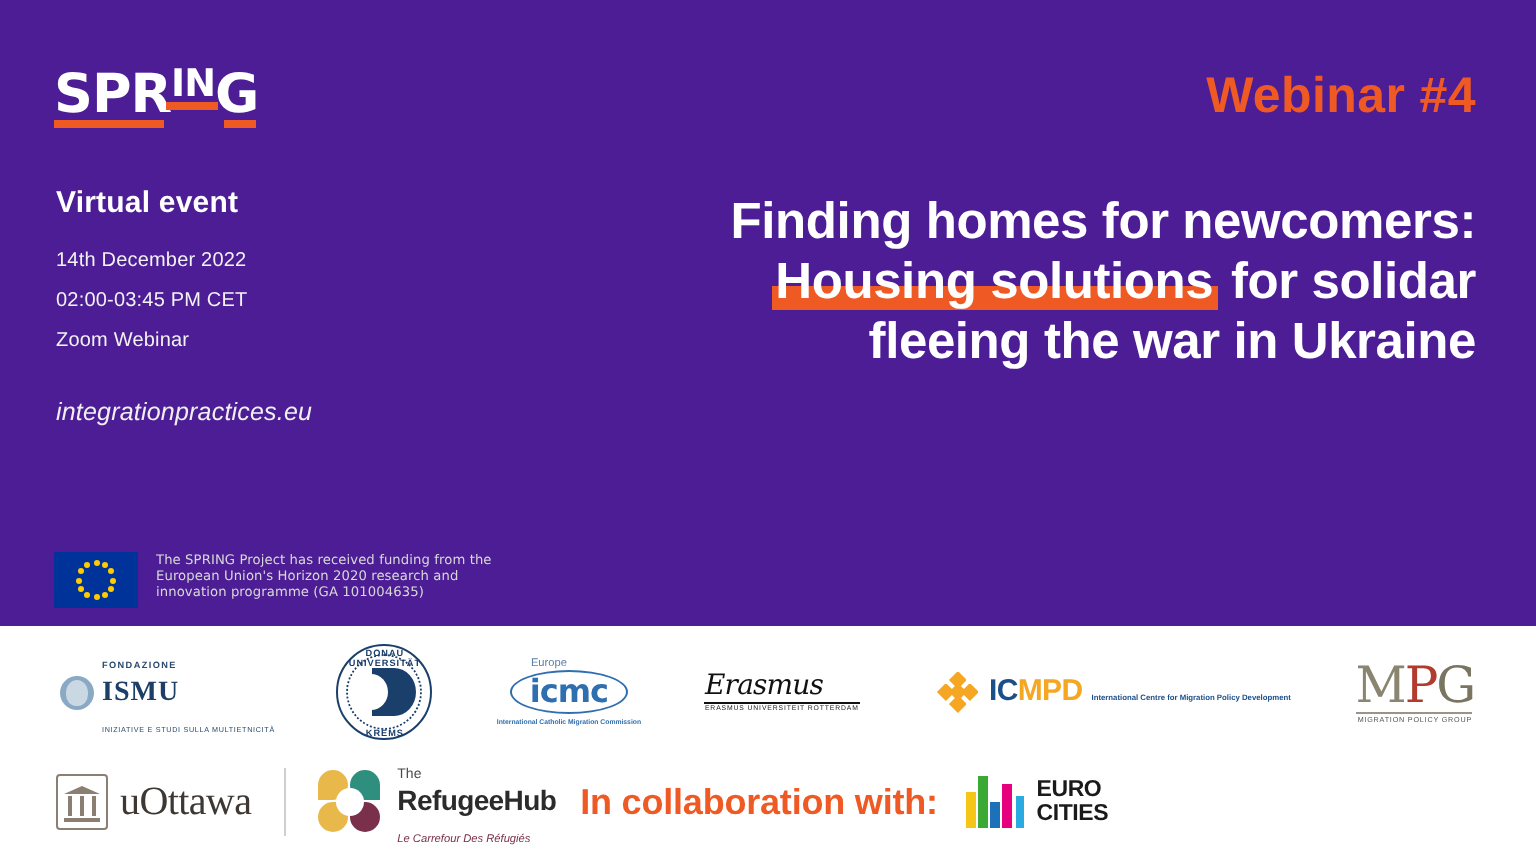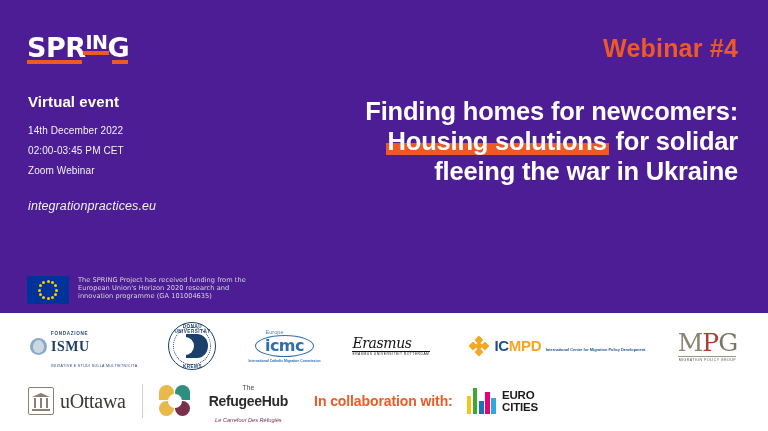--- a/index.html
+++ b/index.html
@@ -188,37 +188,37 @@
   .uott .crest { width:26px; height:28px; position:relative; flex:none; }
   .uott .crest .bdr { position:absolute; inset:0; border:1.4px solid #8b7f74; border-radius:2px; }
   .uott .crest .ped { position:absolute; left:4px; top:6px; width:18px; height:4px; background:#8b7f74;
                       clip-path:polygon(0 100%,50% 0,100% 100%); }
   .uott .crest .col { position:absolute; top:11px; width:2.4px; height:10px; background:#8b7f74; }
   .uott .crest .base{ position:absolute; left:4px; bottom:4px; width:18px; height:2px; background:#8b7f74; }
   .uott .name { font-family:"Liberation Serif", serif; font-size:20px; color:#3d3833; letter-spacing:-0.3px; }
   .divider { width:1px; height:34px; background:#cfcfcf; margin:0 16px; }
 
   
-  .rhub { gap:18px;text-align:center; }
+  .rhub { gap:8px; }
   .rhub .wheel { width:32px; height:32px; position:relative; flex:none; }
   .rhub .wheel .q { position:absolute; width:15px; height:15px; }
   .rhub .wheel .q1{ left:16px; top:0;  background:#2e8f7e; border-radius:50% 50% 0 50%; }
   .rhub .wheel .q2{ left:16px; top:16px; background:#7a2f4a; border-radius:0 50% 50% 50%; }
   .rhub .wheel .q3{ left:0; top:16px; background:#e8b84b; border-radius:50% 0 50% 50%; }
   .rhub .wheel .q4{ left:0; top:0;  background:#e8b84b; border-radius:50% 50% 50% 0; }
   .rhub .wheel .hole { position:absolute; left:9px; top:9px; width:14px; height:14px; background:#fff; border-radius:50%; }
   .rhub .txt { line-height:1; }
   .rhub .t1 { font-size:7px; color:#4a4a4a; }
   .rhub .t2 { font-size:14px; font-weight:bold; color:#2b2b2b; letter-spacing:-0.3px; line-height:15px; }
   .rhub .t3 { font-size:5.6px; font-style:italic; color:#7a2f4a; margin-top:1px; }
 
   
   .collab-text {
-    font-size:14px; font-weight:bold; color:#EF5A24; letter-spacing:-0.1px; white-space:nowrap;
-    margin-left:26px;
+    font-size:18px; font-weight:bold; color:#EF5A24; letter-spacing:-0.1px; white-space:nowrap;
+    margin-left:12px;
   }
   .eurocities { display:flex; align-items:center; gap:6px; margin-left:14px; }
   .ec-bars { display:flex; align-items:flex-end; gap:1.6px; height:26px; }
   .ec-bars i { display:block; width:4.6px; }
   .ec-txt { font-size:11.5px; font-weight:bold; color:#1a1a1a; line-height:12px; letter-spacing:-0.2px; }
 </style>
 </head>
 <body>
 
 <div class="hero">

